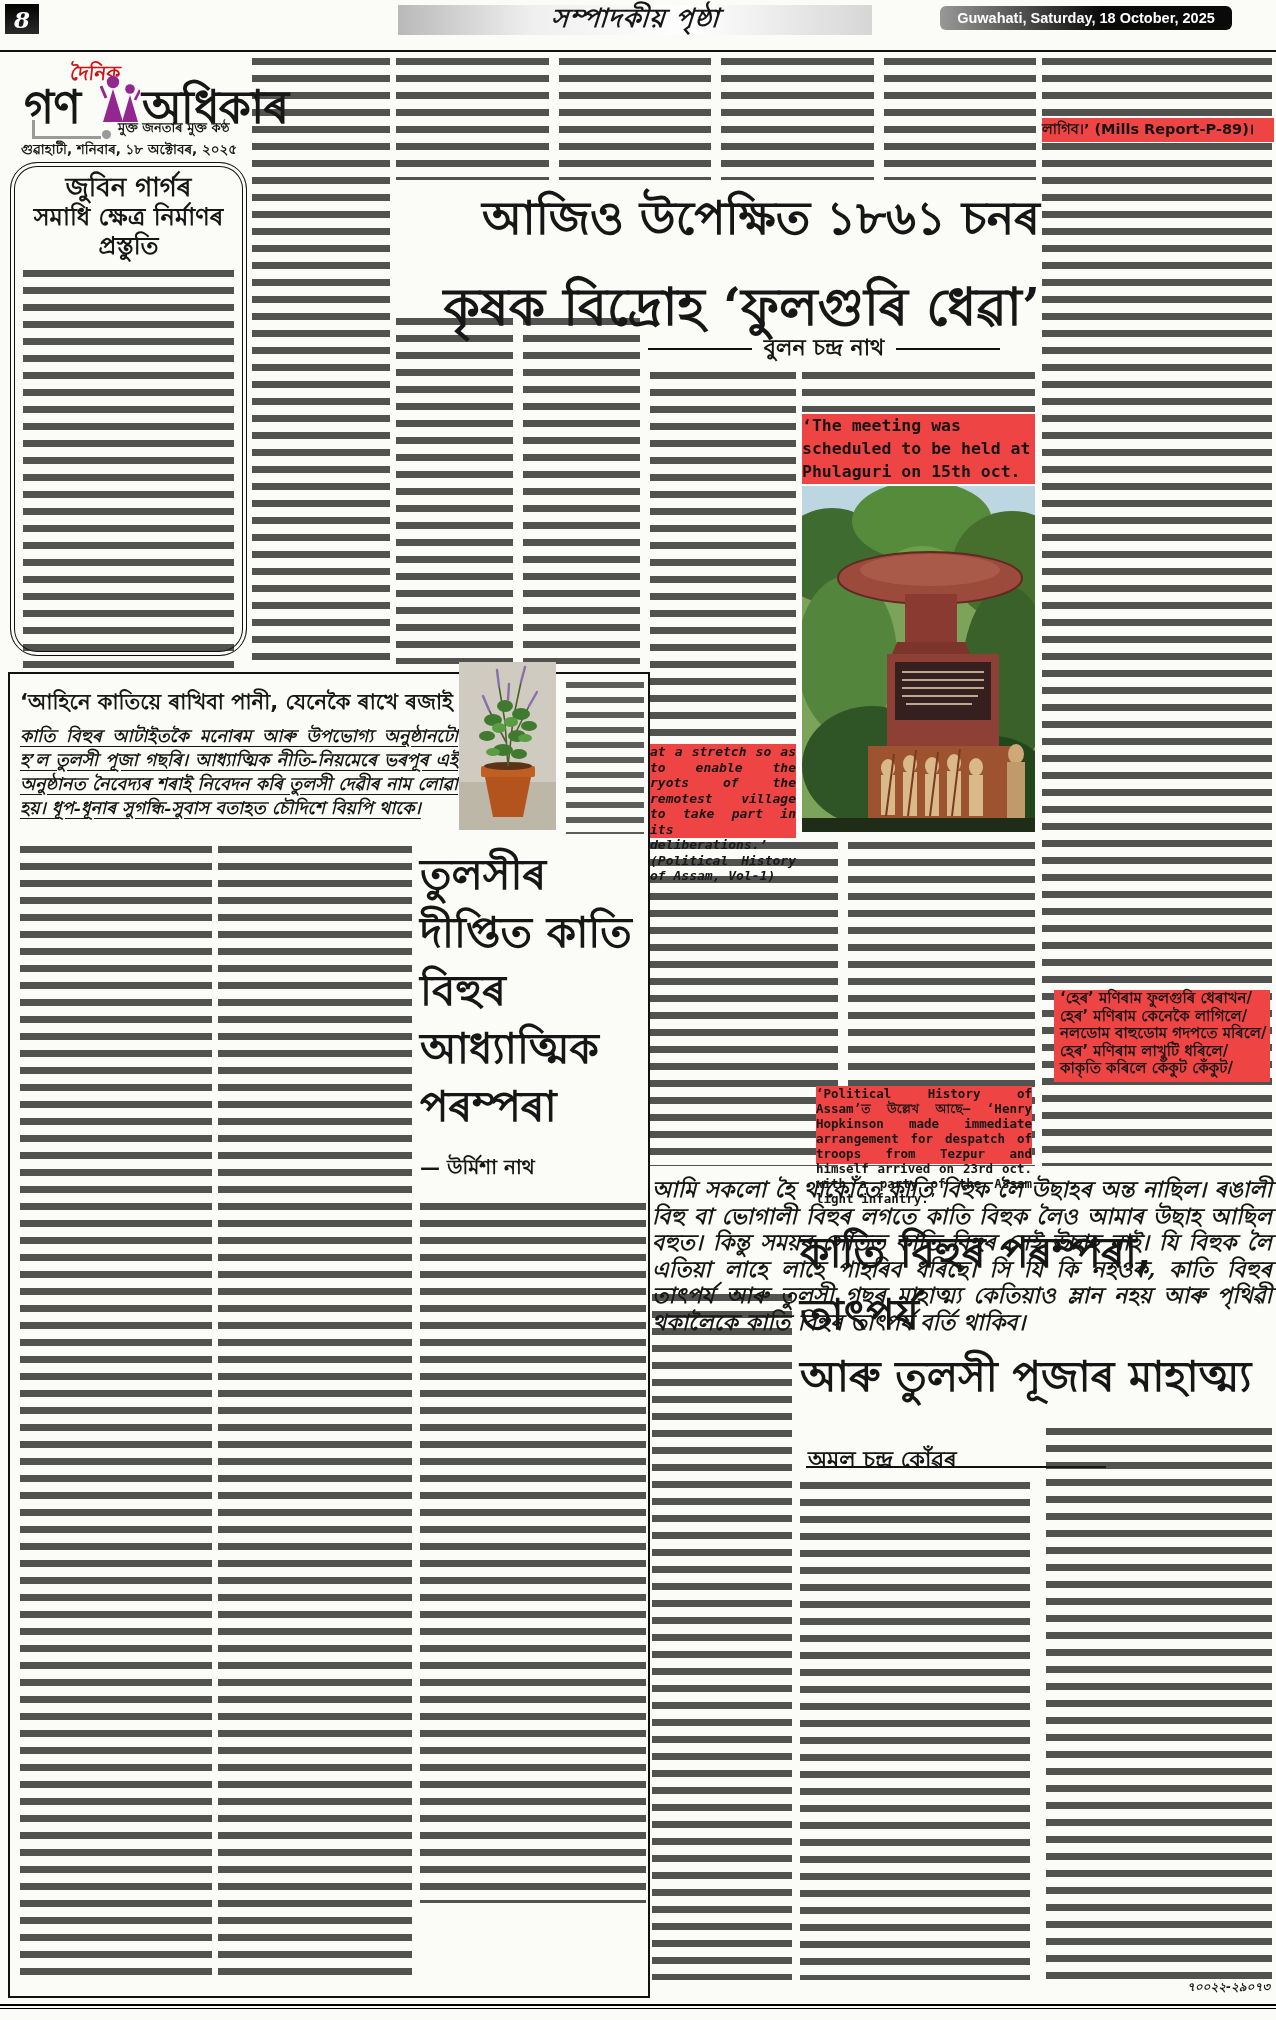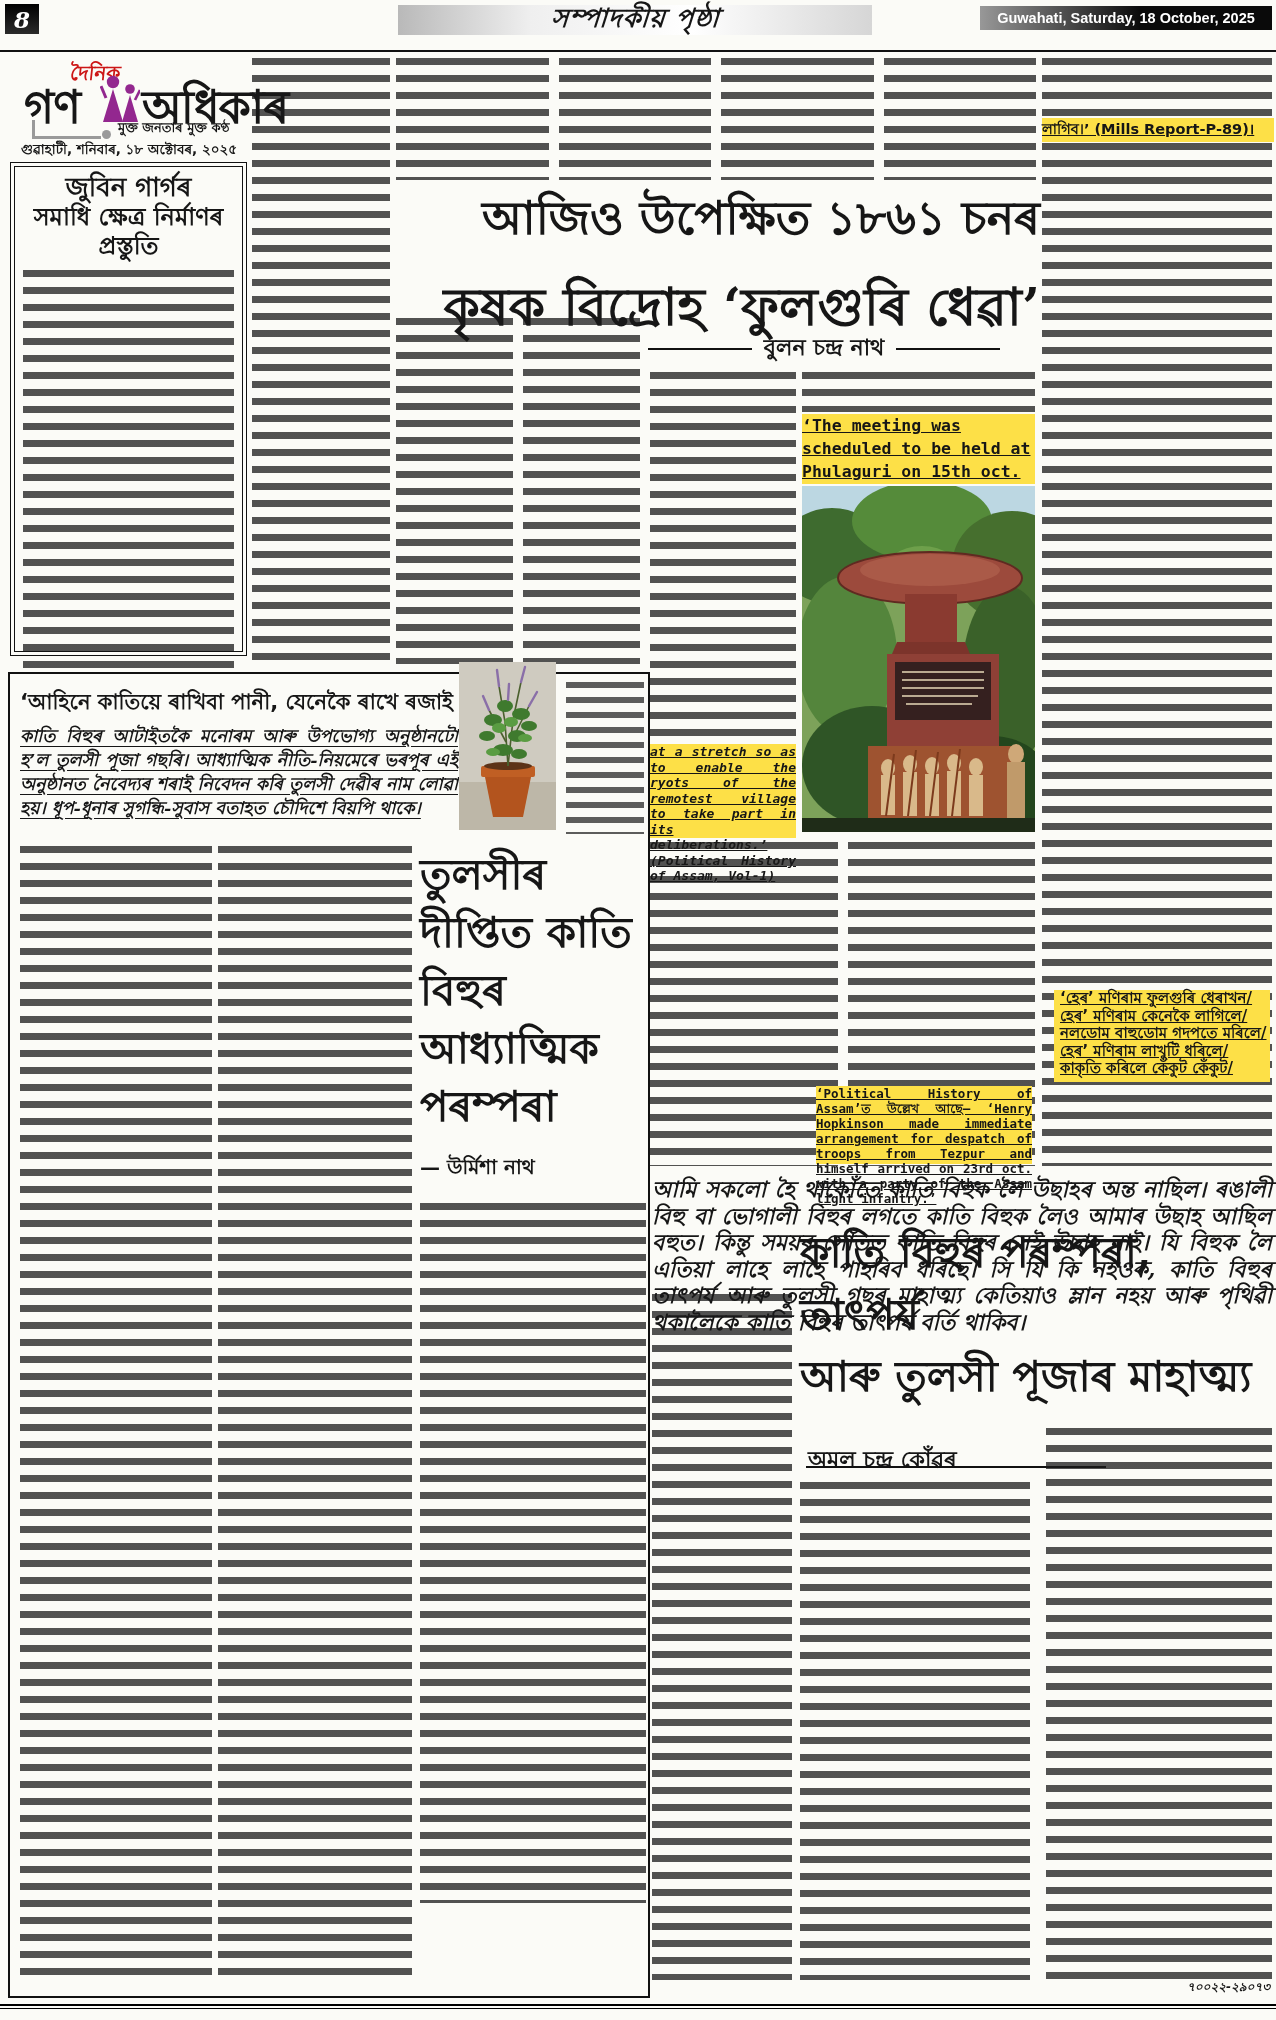--- a/index.html
+++ b/index.html
@@ -11,44 +11,44 @@
   .greek{background-image:repeating-linear-gradient(180deg,rgba(25,25,25,.75) 0px,rgba(25,25,25,.75) 7px,transparent 7px,transparent 17px);}
   .greek-sm{background-image:repeating-linear-gradient(180deg,rgba(25,25,25,.7) 0px,rgba(25,25,25,.7) 6px,transparent 6px,transparent 15px);}
   .cols{display:flex;gap:10px;}
   .cols>div{flex:1;}
   
   .numbox{left:5px;top:4px;width:34px;height:30px;background:linear-gradient(180deg,#000,#2b2b2b);
           color:#fff;font:italic 700 23px "DejaVu Serif",serif;display:flex;align-items:center;justify-content:center;}
   .titleband{left:398px;top:5px;width:474px;height:30px;background:linear-gradient(90deg,#b9b9b9,#efefef 28%,#ffffff 62%,#d6d6d6);
              display:flex;align-items:center;justify-content:center;}
   .titleband span{font:italic 800 26px "DejaVu Serif",serif;transform:skewX(-4deg);letter-spacing:1px;}
-  .rightband{left:980px;top:6px;width:292px;height:24px;background:linear-gradient(90deg,#989898,#0a0a0a 55%);
-             color:#fff;font:700 14.5px "Liberation Sans",sans-serif;display:flex;align-items:center;justify-content:center;}
+  .rightband{left:940px;top:6px;width:292px;height:24px;background:linear-gradient(90deg,#989898,#0a0a0a 55%);
+             color:#fff;font:700 14.5px "Liberation Sans",sans-serif;display:flex;align-items:center;justify-content:center;border-radius:6px;}
   .hrule{left:0;top:50px;width:1276px;border-top:2px solid #111;}
   
   .daily{left:70px;top:58px;font:800 20px "DejaVu Sans",sans-serif;color:#cc1616;transform:skewX(-6deg);}
   .logo1{left:24px;top:72px;font:900 46px "DejaVu Sans",sans-serif;letter-spacing:-1px;}
   .logo2{left:142px;top:72px;font:900 46px "DejaVu Sans",sans-serif;letter-spacing:-1px;}
   .elbow{left:32px;top:120px;width:66px;height:16px;border-left:3px solid #9a9a9a;border-bottom:3px solid #9a9a9a;}
   .elbowdot{left:102px;top:130px;width:9px;height:9px;background:#9a9a9a;border-radius:50%;}
   .tagline{left:118px;top:118px;font:800 13px "DejaVu Sans",sans-serif;}
   .mdate{left:12px;top:139px;width:234px;font:700 13.5px "DejaVu Sans",sans-serif;text-align:center;}
   
   .dblbox{border:1px solid #111;box-shadow:inset 0 0 0 3px #fbfbf7,inset 0 0 0 4px #111;}
-  .jubin{left:10px;top:162px;width:237px;height:494px;padding:10px 12px;box-sizing:border-box;}
+  .jubin{left:10px;top:162px;width:237px;height:494px;padding:10px 12px;box-sizing:border-box;border-radius:27px;}
   .jubin .h1{font:800 26px "DejaVu Sans",sans-serif;text-align:center;line-height:1.15;}
   .jubin .h2{font:800 24px "DejaVu Sans",sans-serif;text-align:center;line-height:1.2;}
   
   .mainhl{left:345px;top:183px;width:695px;text-align:right;line-height:1;}
   .mainhl .l1{font:800 46px "DejaVu Serif",serif;}
   .mainhl .l2{font:900 52px "DejaVu Serif",serif;margin-top:8px;}
   .bylinerow{left:648px;top:330px;width:352px;display:flex;align-items:center;gap:12px;}
   .bylinerow .rule{flex:1;border-top:2px solid #111;}
   .bylinerow .name{font:800 22px "DejaVu Sans",sans-serif;white-space:nowrap;}
-  .snippet{background:#fde047;text-decoration:underline;}
+  .snippet{background:#ef4444;}
   .meetq{font:600 16.5px "DejaVu Sans Mono",monospace;line-height:23px;}
   .millsq{font:600 14.5px "DejaVu Sans",sans-serif;white-space:nowrap;}
   .captionq{font:italic 600 13px "DejaVu Sans Mono",monospace;line-height:15.5px;text-align:justify;}
   .hopq{font:600 12.5px "DejaVu Sans Mono",monospace;line-height:15px;text-align:justify;}
   .poem div{font:600 15px "DejaVu Sans",sans-serif;line-height:17.6px;white-space:nowrap;}
   
   .tbox{left:8px;top:672px;width:642px;height:1326px;border:2px solid #111;box-sizing:border-box;}
   .tq{left:10px;top:12px;width:438px;font:800 21px "DejaVu Sans",sans-serif;white-space:nowrap;}
   .tsf{left:10px;top:50px;width:438px;font:italic 800 17.5px "DejaVu Serif",serif;line-height:24px;
        text-align:justify;text-decoration:underline;text-underline-offset:4px;}

